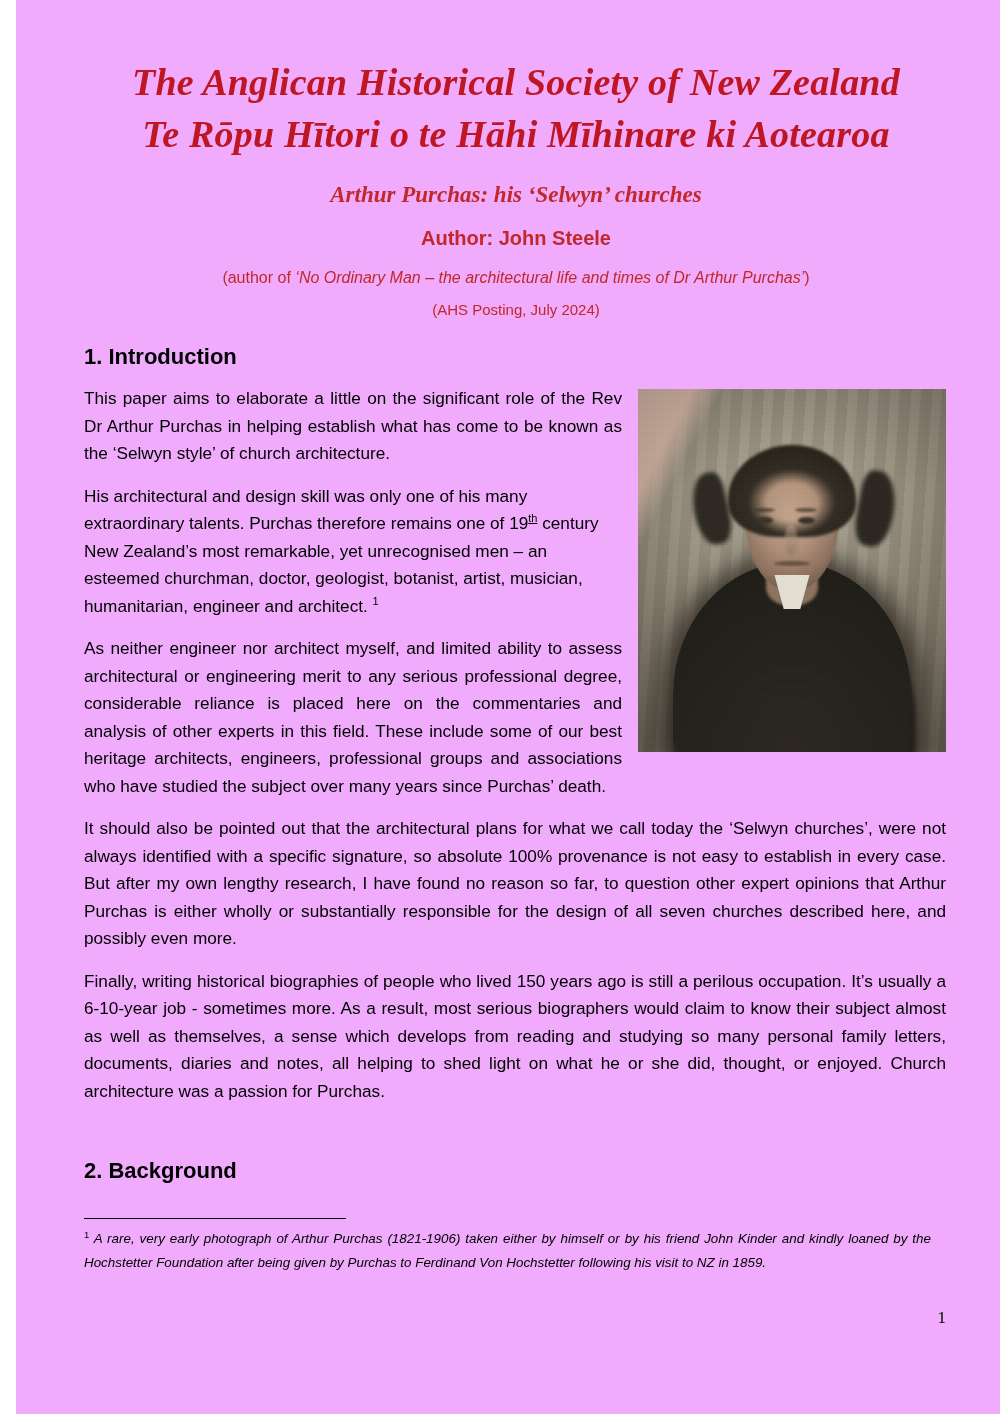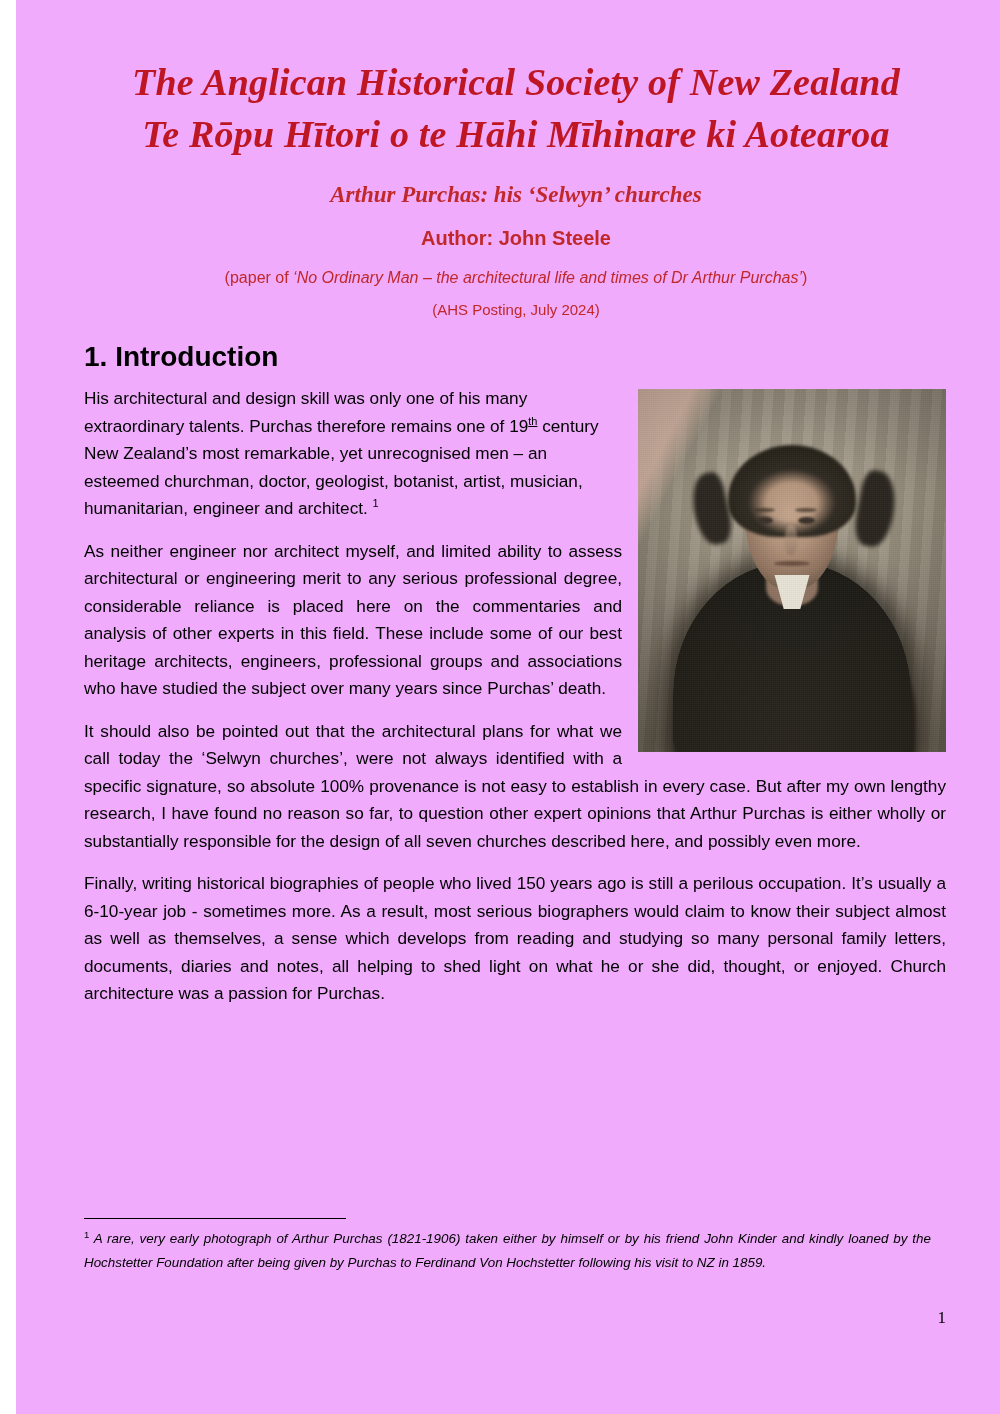--- a/index.html
+++ b/index.html
@@ -76,21 +76,21 @@
 
   
   .content {
     position: relative;
     margin: 0 70px 0 68px;
     padding-top: 22px;
   }
   h2.section-heading {
     font-family: "Liberation Sans", sans-serif;
     font-weight: bold;
-    font-size: 28px;
+    font-size: 22px;
     line-height: 28px;
     margin: 0 0 14px 0;
     color: #000;
   }
   h2.section-heading.second {
     margin-top: 52px;
   }
   p.body-text {
     font-family: "Liberation Sans", sans-serif;
     font-size: 17.2px;
@@ -346,21 +346,21 @@
 <body>
 
 <div class="page">
 
   <div class="masthead">
     <div class="org-title-line line1">The Anglican Historical Society of New Zealand</div>
     <div class="org-title-line line2">Te Rōpu Hītori o te Hāhi Mīhinare ki Aotearoa</div>
     <div class="doc-subtitle">Arthur Purchas: his ‘Selwyn’ churches</div>
     <div class="doc-author">Author: John Steele</div>
     <div class="doc-author-note">
-      <span>(paper of </span><span class="ital">‘No Ordinary Man – the architectural life and times of Dr Arthur Purchas’</span><span>)</span>
+      <span>(author of </span><span class="ital">‘No Ordinary Man – the architectural life and times of Dr Arthur Purchas’</span><span>)</span>
     </div>
     <div class="doc-posting">(AHS Posting, July 2024)</div>
   </div>
 
   <div class="content clearfix">
 
     <h2 class="section-heading">1. Introduction</h2>
 
     <div class="portrait-wrap">
       <div class="portrait">
@@ -378,31 +378,33 @@
         <div class="eye-l"></div>
         <div class="eye-r"></div>
         <div class="nose"></div>
         <div class="collar"></div>
         <div class="mouth"></div>
         <div class="vignette"></div>
         <div class="grain"></div>
       </div>
     </div>
 
+    <p class="body-text flow-left">This paper aims to elaborate a little on the significant role of the Rev Dr Arthur Purchas in helping establish what has come to be known as the ‘Selwyn style’ of church architecture.</p>
 
     <p class="body-text ragged">
       <span>His architectural and design skill was only one of his many extraordinary talents.  Purchas therefore remains one of 19</span><sup class="sup-text">th</sup><span> century New Zealand’s most remarkable, yet unrecognised men – an esteemed churchman, doctor, geologist, botanist, artist, musician, humanitarian, engineer and architect. </span><sup class="footnote-ref">1</sup>
     </p>
 
     <p class="body-text flow-left">As neither engineer nor architect myself, and limited ability to assess architectural or engineering merit to any serious professional degree, considerable reliance is placed here on the commentaries and analysis of other experts in this field. These include some of our best heritage architects, engineers, professional groups and associations who have studied the subject over many years since Purchas’ death.</p>
 
     <p class="body-text">It should also be pointed out that the architectural plans for what we call today the ‘Selwyn churches’, were not always identified with a specific signature, so absolute 100% provenance is not easy to establish in every case.  But after my own lengthy research, I have found no reason so far, to question other expert opinions that Arthur Purchas is either wholly or substantially responsible for the design of all seven churches described here, and possibly even more.</p>
 
     <p class="body-text">Finally, writing historical biographies of people who lived 150 years ago is still a perilous occupation. It’s usually a 6-10-year job - sometimes more. As a result, most serious biographers would claim to know their subject almost as well as themselves, a sense which develops from reading and studying so many personal family letters, documents, diaries and notes, all helping to shed  light  on what he or she did, thought, or enjoyed. Church architecture was a passion for Purchas.</p>
 
+    <h2 class="section-heading second">2. Background</h2>
 
   </div>
 
   <div class="footnote-area">
     <div class="footnote-rule"></div>
     <p class="footnote-text">
       <sup>1</sup><span> A rare, very early photograph of Arthur Purchas (1821-1906) taken either by himself or by his friend John Kinder and kindly loaned by the Hochstetter Foundation after being given by Purchas to Ferdinand Von Hochstetter following  his visit to NZ in 1859.</span>
     </p>
   </div>
 

